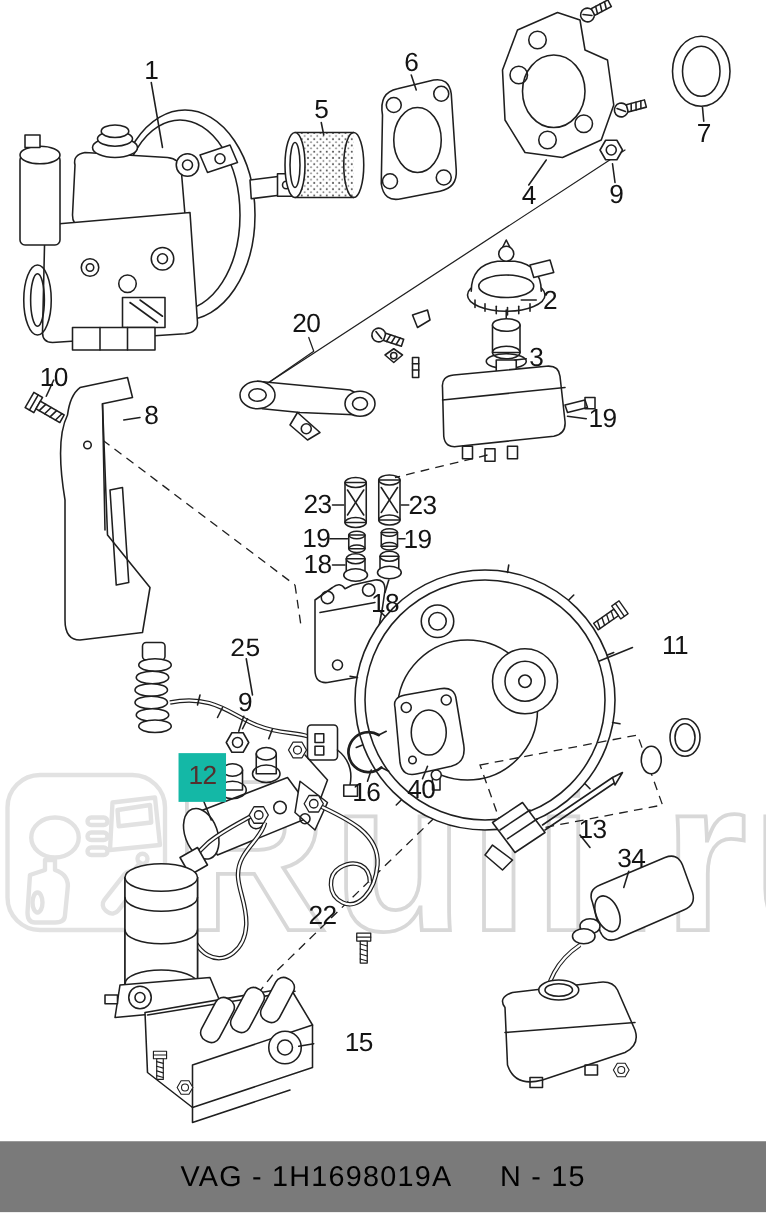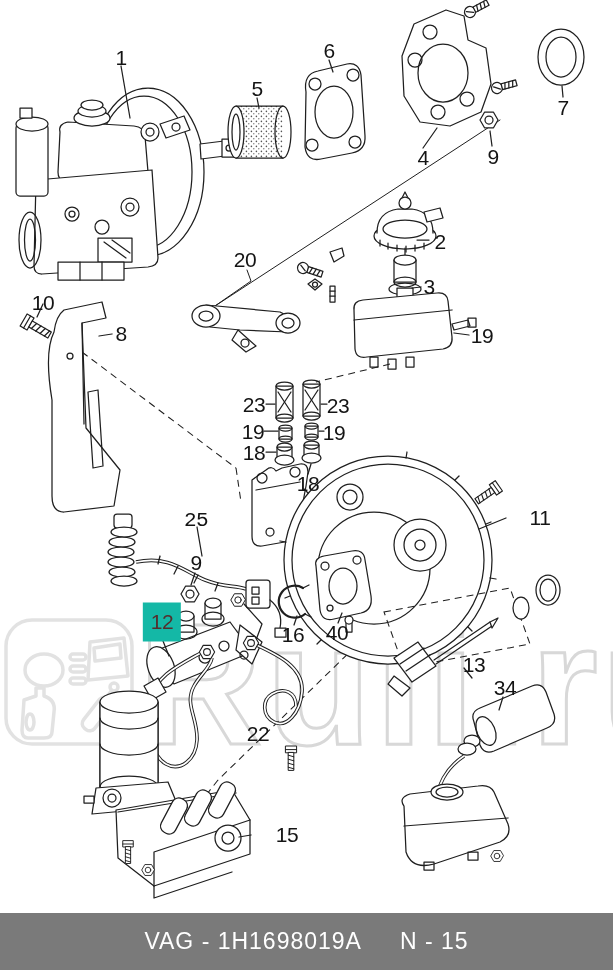--- a/index.html
+++ b/index.html
@@ -470,18 +470,18 @@
       <div class="callout" style="left: 196px; top: 562px;">9</div>
       <div class="callout hl" style="left: 162px; top: 622px; background: #14b8a6; color: rgb(83, 48, 46);">12</div>
       <div class="callout" style="left: 293px; top: 634px;">16</div>
       <div class="callout" style="left: 337px; top: 632px;">40</div>
       <div class="callout" style="left: 258px; top: 733px; text-align: right;">22</div>
       <div class="callout" style="left: 474px; top: 664px;">13</div>
       <div class="callout" style="left: 505px; top: 687px;">34</div>
       <div class="callout" style="left: 263px; top: 834px; margin-left: 24px;">15</div>
     </div>
 
-<div id="footer" style="background: rgb(122, 122, 122); color: #ffffff;">
+<div id="footer" style="background: rgb(122, 122, 122); color: #000000;">
   <span>VAG - 1H1698019A</span>
   <span>N - 15</span>
 </div>
 
 </div>
 
 </body></html>

